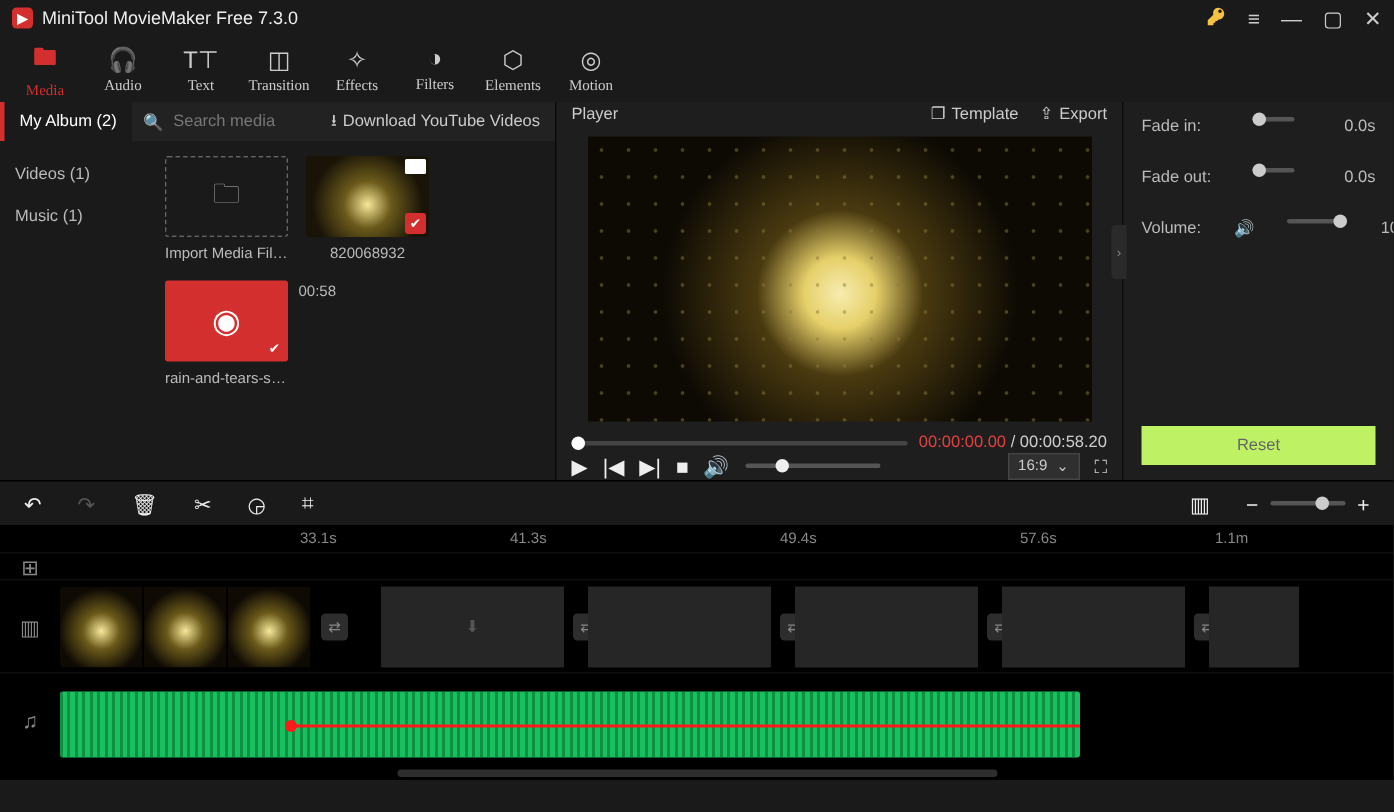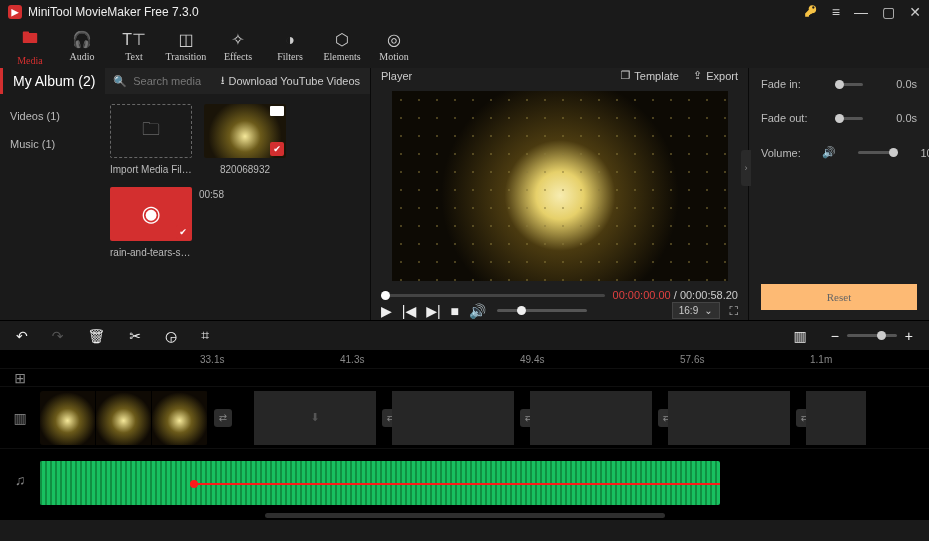--- a/index.html
+++ b/index.html
@@ -13,21 +13,21 @@
 
 .toolbar { height:44px; display:flex; background:#1a1a1a; padding-left:6px; gap:4px; }
 .tool-item { display:flex; flex-direction:column; align-items:center; justify-content:center; width:48px; gap:2px; cursor:pointer; }
 .tool-item.active { color:#d32f2f; }
 .tool-item .icon { font-size:16px; }
 .tool-item .lbl { font-size:10px;font-family:Liberation Serif, serif; }
 
 .main-row { display:flex; height:252px; }
 .left-pane { width:370px; display:flex; flex-direction:column; }
 .media-head { height:26px; display:flex; align-items:center; background:#222; }
-.album-tab { background:#1a1a1a; height:26px; display:flex; align-items:center; padding:0 10px; border-left:3px solid #d32f2f; color:#fff; font-size:14px; }
+.album-tab { background:#1a1a1a; height:26px; display:flex; align-items:center; padding:0 10px; border-left:3px solid #d32f2f; color:#fff; font-size:11px; }
 .search-box { flex:1; display:flex; align-items:center; padding:0 8px; color:#888; gap:6px; }
 .dl-yt { display:flex; align-items:center; gap:4px; padding:0 10px; color:#ccc; font-size:11px; }
 .media-body { flex:1; display:flex; }
 .cat-list { width:100px; padding:8px 0; }
 .cat-item { padding:8px 10px; font-size:11px; color:#bbb; cursor:pointer; }
 .thumbs { flex:1; padding:10px; display:flex; flex-wrap:wrap; gap:12px; align-content:flex-start; }
 .thumb-col { display:flex; flex-direction:column; align-items:center; gap:6px; width:82px; }
 .thumb { width:82px; height:54px; border-radius:2px; position:relative; }
 .thumb.dashed { border:1px dashed #666; display:flex; align-items:center; justify-content:center; color:#888; font-size:18px; }
 .thumb.video { background:radial-gradient(circle at 50% 60%, #f5e89a 0%, #6b5a1a 30%, #1a1408 70%); }
@@ -51,26 +51,26 @@
 .tc-red{color:#e04040;}
 .controls { height:32px; display:flex; align-items:center; padding:0 10px; gap:10px; }
 .pbtn { cursor:pointer; font-size:14px; color:#eee; }
 .vol-track { width:90px; height:3px; background:#555; border-radius:2px; position:relative; }
 .vol-knob { position:absolute; left:20px; top:-3px; width:9px; height:9px; background:#eee; border-radius:50%; }
 .aspect { margin-left:auto; background:#2f2f2f; border:1px solid #444; padding:2px 6px; font-size:10px; display:flex; align-items:center; gap:6px; }
 .fs { font-size:12px; cursor:pointer; }
 
 .prop-pane { width:180px; background:#1e1e1e; padding:10px 12px; display:flex; flex-direction:column; }
 .prop-title { font-size:12px; color:#ddd; margin-bottom:18px; }
-.prop-row { display:flex; align-items:center; gap:22px; font-size:11px; color:#bbb; margin-bottom:22px; }
+.prop-row { display:flex; gap:22px; font-size:11px; color:#bbb; margin-bottom:22px; }
 .prop-row .plbl { width:52px; }
 .pslider { flex:1; height:3px; background:#555; position:relative; border-radius:2px; }
 .pknob { position:absolute; top:-3px; width:9px; height:9px; background:#ccc; border-radius:50%; }
 .pval { width:32px; text-align:right; }
-.reset-btn { margin-top:auto; height:26px; background:#fdba74; color:#666; display:flex; align-items:center; justify-content:center; font-size:11px;font-family:Liberation Serif, serif; }
+.reset-btn { margin-top:auto; height:26px; background:#bef264; color:#666; display:flex; align-items:center; justify-content:center; font-size:11px; }
 
 .timeline-tool { height:30px; display:flex; align-items:center; padding:0 16px; gap:24px; border-top:1px solid #000; }
 .tl-spacer { flex:1; }
 .zoom-ctrl { display:flex; align-items:center; gap:8px; }
 .ztrack { width:50px; height:3px; background:#555; position:relative; border-radius:2px; }
 
 .ruler { height:18px; display:flex; align-items:center; color:#888; font-size:10px; padding-left:40px; position:relative; }
 .rlabel { position:absolute; }
 .timeline-body { background:#000000; }
 .trk-row { display:flex; height:62px; border-top:1px solid #0f0f0f; }

